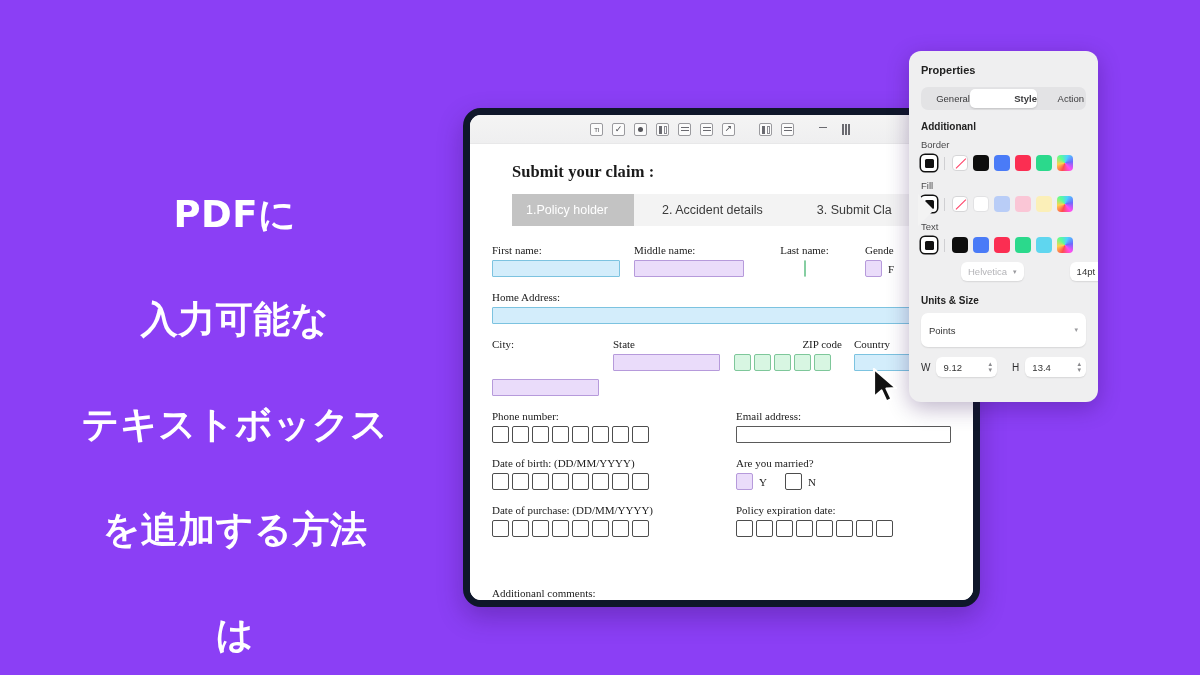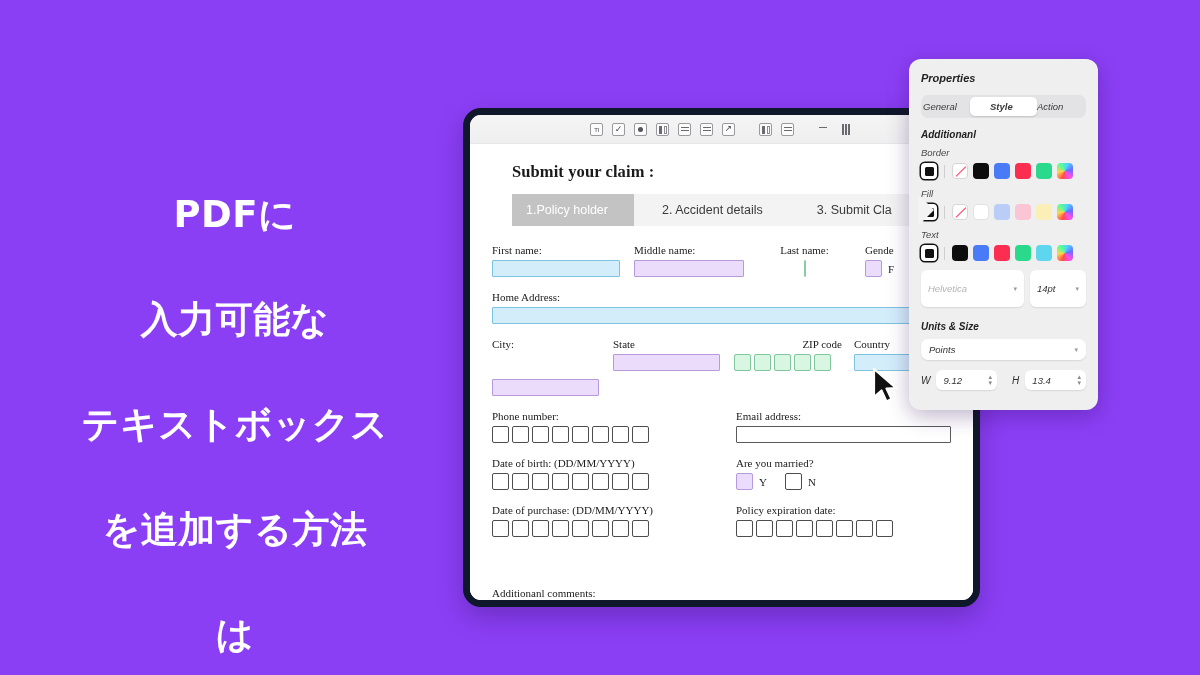--- a/index.html
+++ b/index.html
@@ -197,42 +197,41 @@
     border: 1px solid #b69adb; background:#eadcfa;
   }
   .chip.empty { border-color:#4d4d4d; background:#fff; }
   #comments-box {
     height: 36px; border: 1px solid #8b8b8b; background:#fff; border-radius:1px;
   }
 
   
   #props {
     position: absolute;
-    left: 909px; top: 59px;
+    left: 909px; top: 51px;
     width: 189px; height: 351px;
     background: #efeff0;
     border-radius: 12px;
     box-shadow: 0 6px 22px rgba(40,5,80,.30);
     box-sizing: border-box;
     padding: 13px 12px 10px 12px;
     font-size: 9.5px;
     color: #2e2e30;
     overflow: hidden;
-    font-style: italic;
   }
   #props-title { font-size: 11px; font-weight: 700; color:#222; margin-bottom: 11px; }
   #prop-tabs {
     display: flex;
     background: #e3e3e5;
     border-radius: 7px;
     padding: 2px;
     margin-bottom: 11px;
   }
   .ptab {
-    flex: 1; text-align: left; font-size: 9.5px; padding: 4px 0;
+    flex: 1; text-align: right; font-size: 9.5px; padding: 4px 0;
     border-radius: 5px; color:#3a3a3c;
   }
   .ptab.active { background:#ffffff; font-weight:600; box-shadow:0 1px 2px rgba(0,0,0,.14);padding-left:20px; }
   .sec-title { font-size: 10px; font-weight: 700; color:#222; margin: 2px 0 7px; }
   .sub-title { font-size: 9.5px; color:#4a4a4c; margin: 0 0 5px; }
   .swrow { display:flex; align-items:center; gap:5px; margin-bottom: 9px; }
   .sw {
     width: 16px; height: 16px; border-radius: 4px; box-sizing:border-box;
     flex: 0 0 16px;
   }
@@ -249,30 +248,31 @@
     content:""; position:absolute; left:1px; top:7px; width:14px; height:1.2px;
     background:#ff3b63; transform: rotate(-45deg); transform-origin:center;
   }
   .sw.rainbow {
     background: conic-gradient(from 200deg, #ff4d4d, #ffd24d, #5dff8f, #4dd2ff, #6b6bff, #ff4df0, #ff4d4d);
   }
   .divider-v { width:1px; height:13px; background:#cfcfd2; margin: 0 2px; }
   .selrow { display:flex; gap:6px; margin-top: 2px; }
   .sel {
     background:#fff; border-radius:6px; height:19px; display:flex;
-    align-items:center; padding: 9px 7px; font-size:9.5px; color:#333;
+    align-items:center; padding: 0 7px; font-size:9.5px; color:#333;
     box-shadow: 0 1px 1.5px rgba(0,0,0,.10);
     justify-content: space-between;
+    margin-left: 40px;
   }
   .sel.grow { flex: 1; }
   .sel .ph { color:#b4b4b8; }
   .caret { font-size:7px; color:#9a9a9e; margin-left:6px; }
   .stepper-caret { font-size:7px; color:#8a8a8e; line-height:.85; text-align:center; }
   #units-sel {
-    background:#fff; border-radius:7px; height:21px; display:flex; align-items:center;
+    background:#fff; border-radius:7px; height:34px; display:flex; align-items:center;
     justify-content: space-between; padding: 0 8px; font-size:9.5px; color:#333;
     box-shadow: 0 1px 1.5px rgba(0,0,0,.10); margin-bottom: 10px;
   }
   .whrow { display:flex; align-items:center; gap:6px; }
   .whlabel { font-size:10px; color:#2e2e30; }
   .numfield {
     background:#fff; border-radius:6px; height:20px; width:54px;
     display:flex; align-items:center; justify-content:space-between;
     padding: 0 5px 0 7px; font-size:9.5px; color:#333;
     box-shadow: 0 1px 1.5px rgba(0,0,0,.10);

